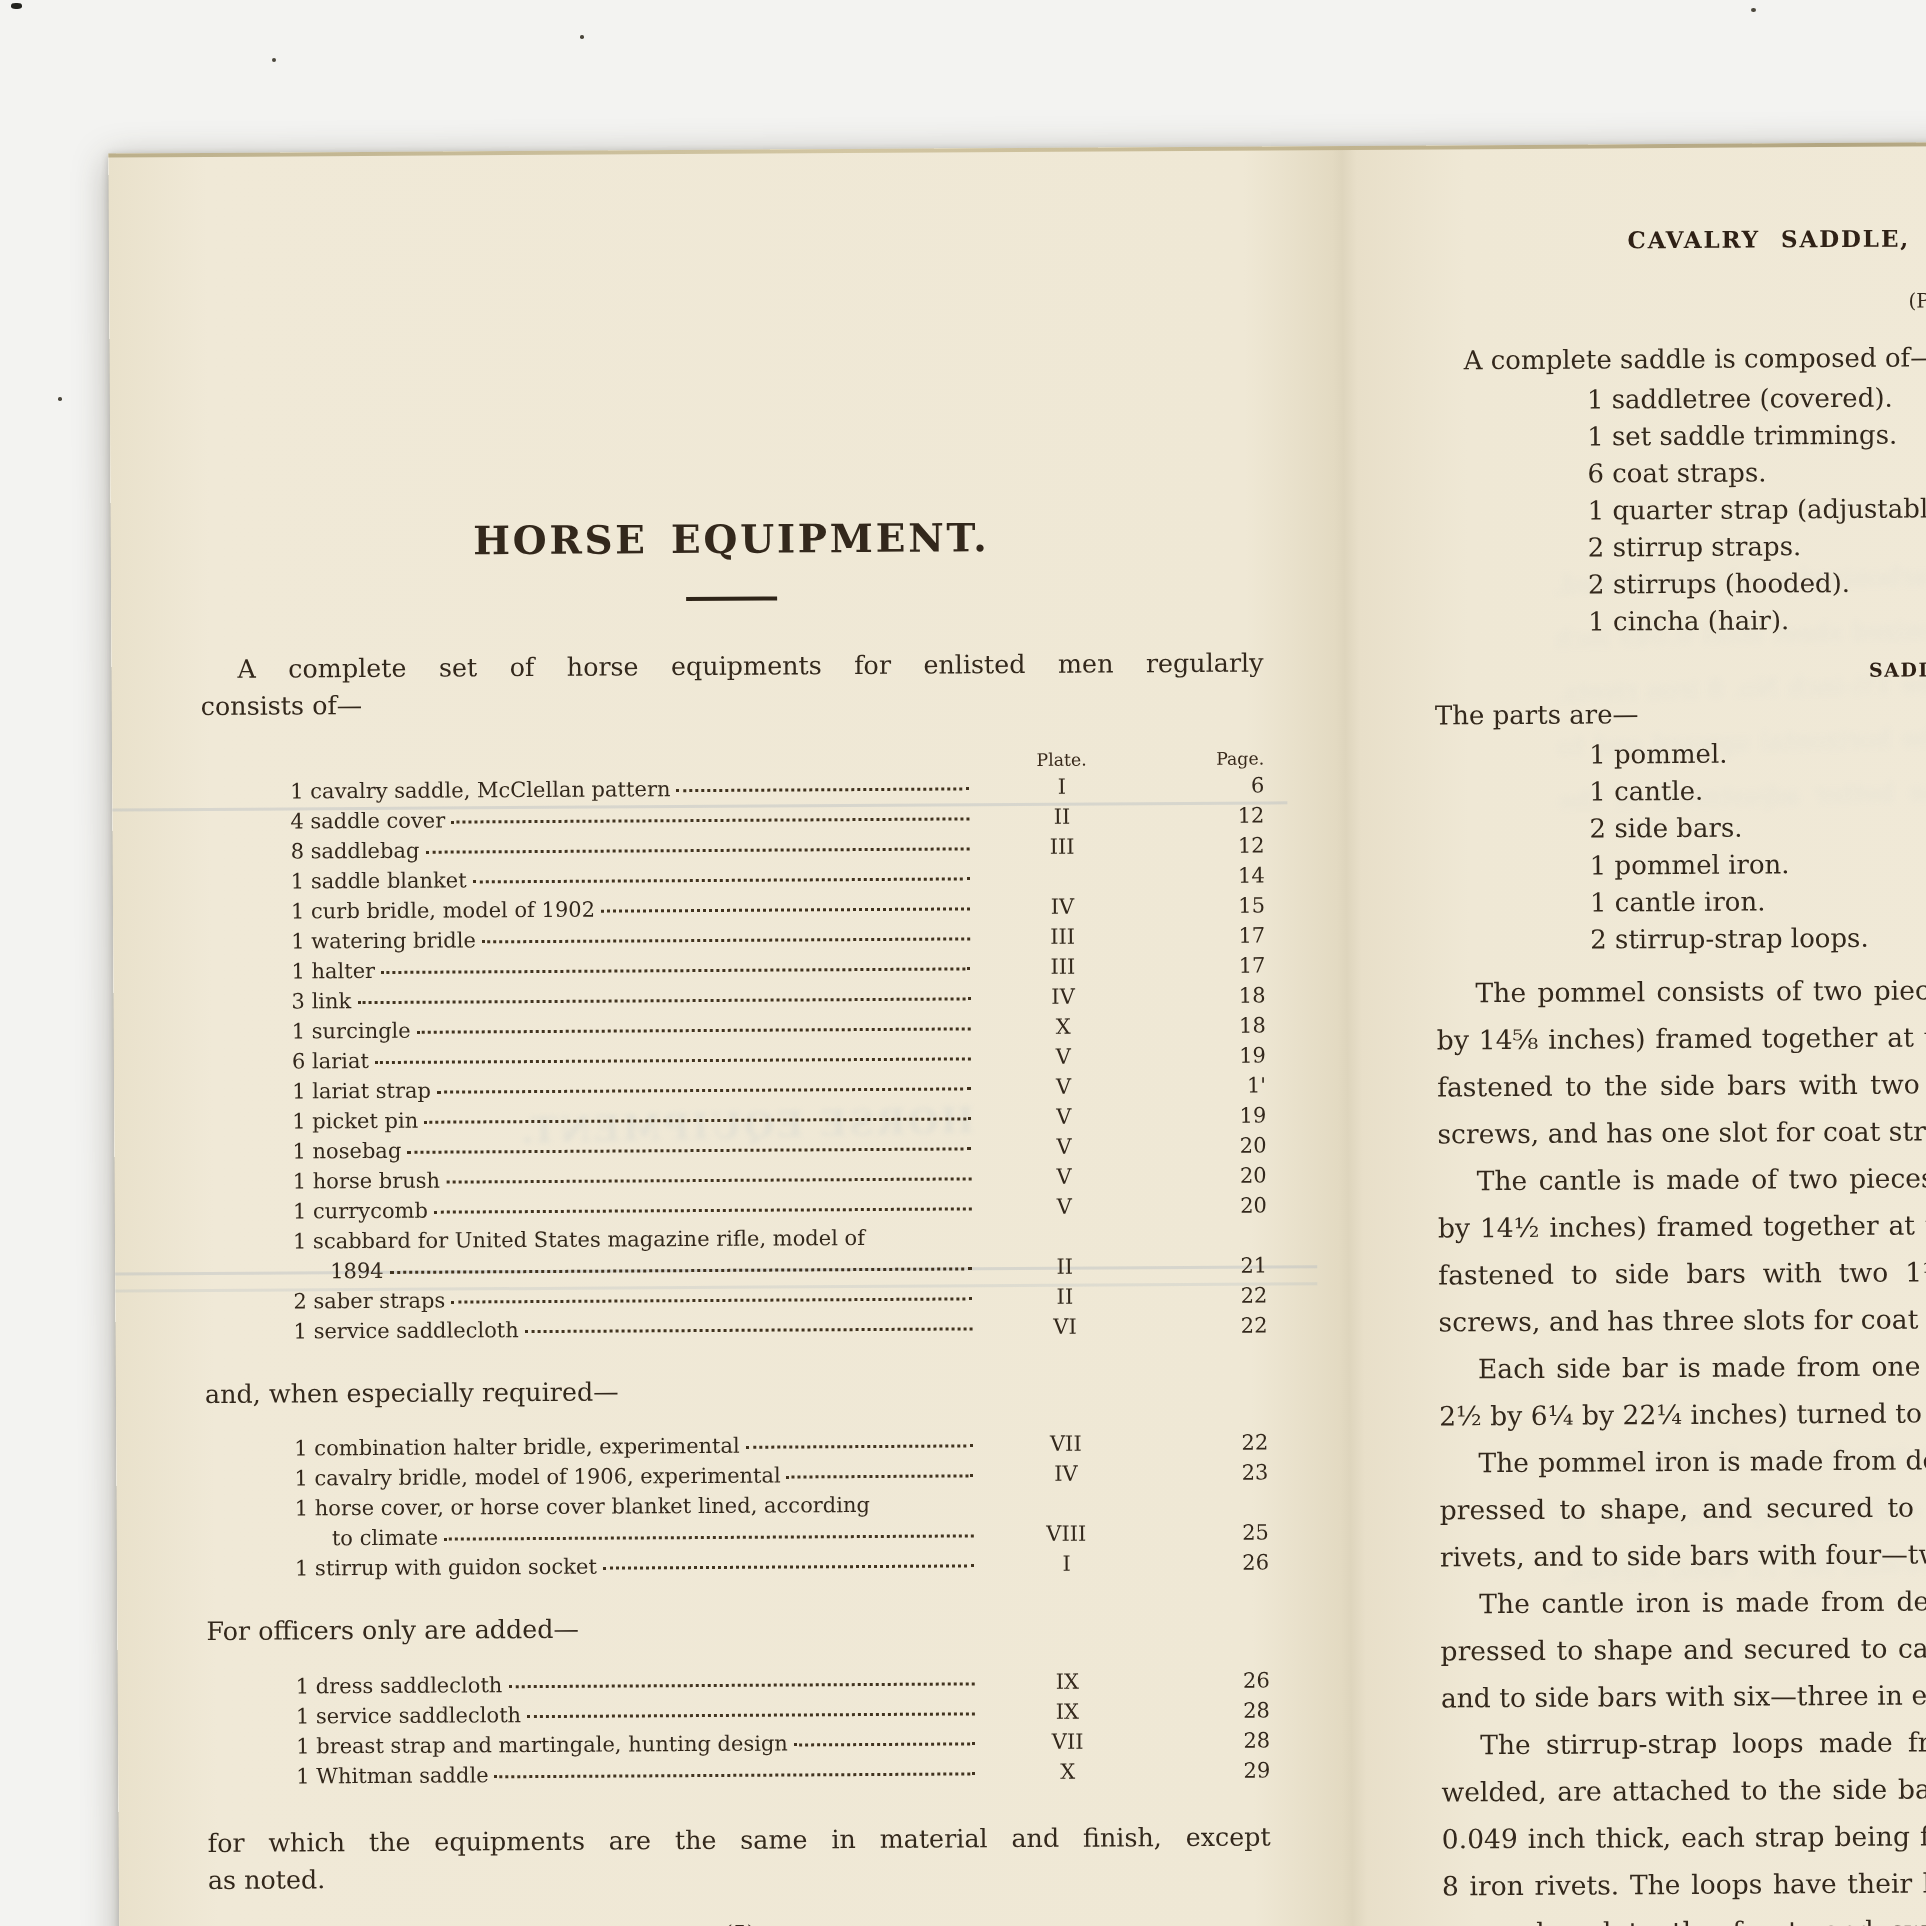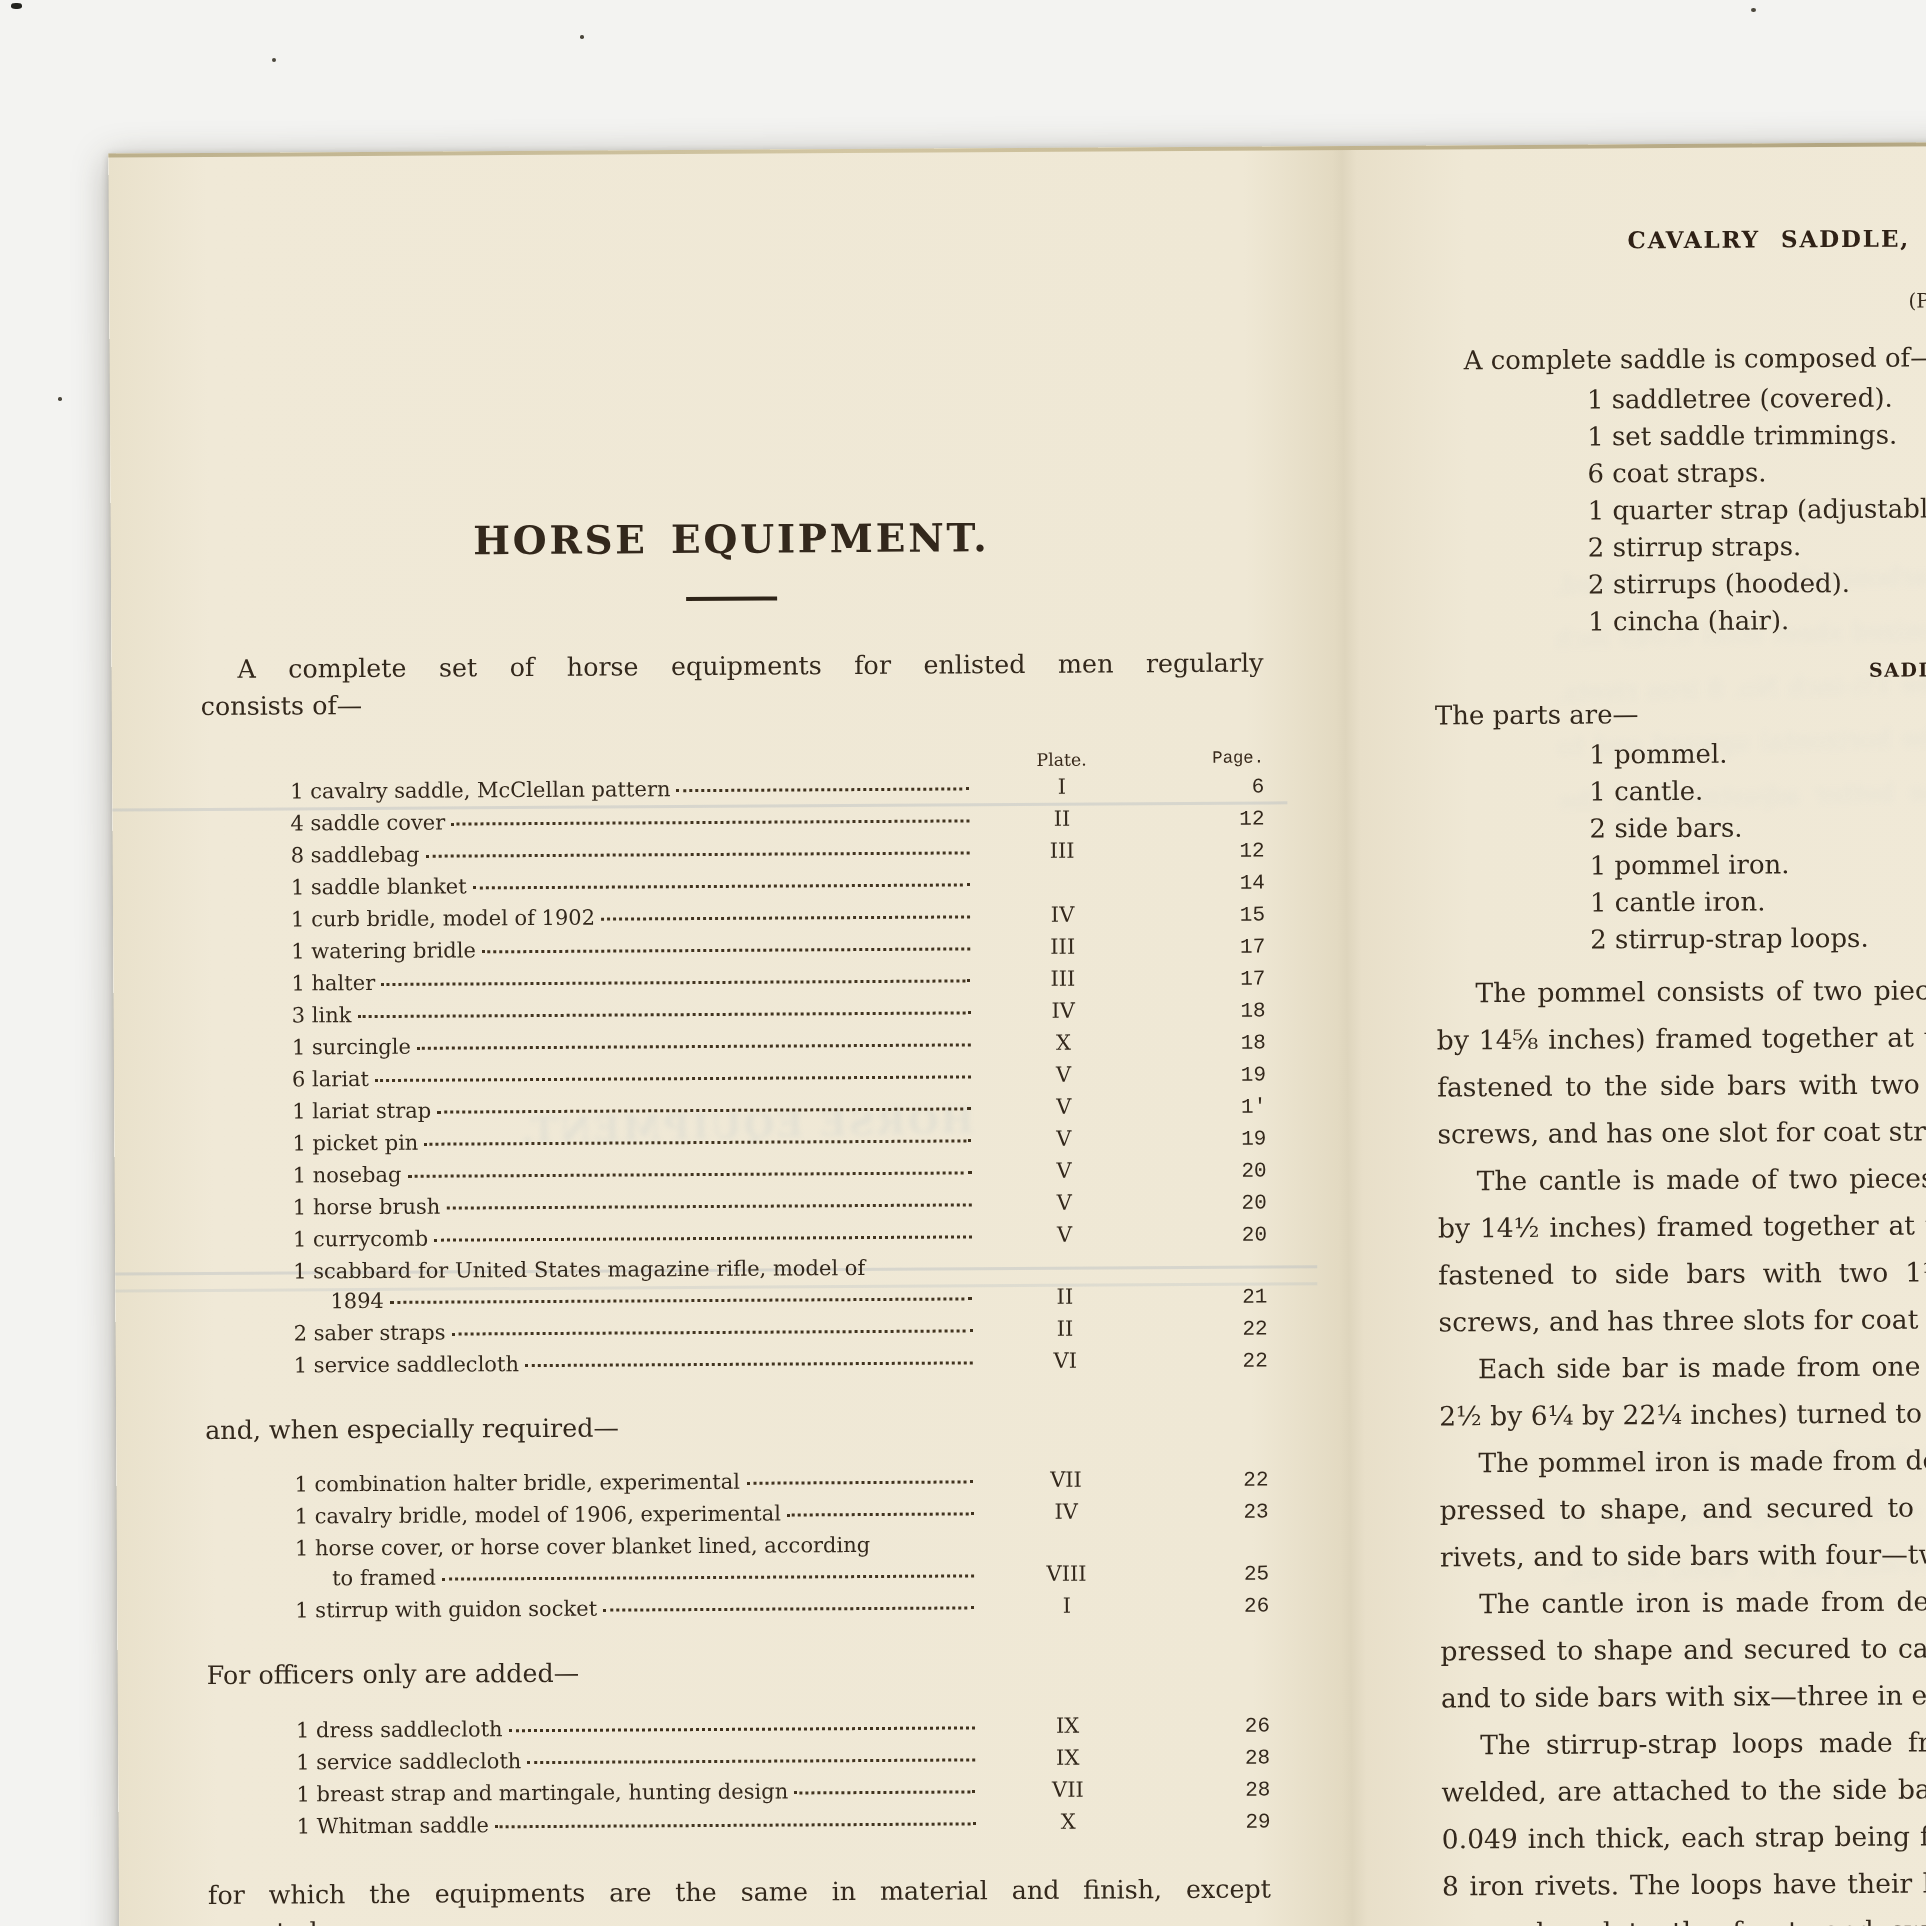--- a/index.html
+++ b/index.html
@@ -74,21 +74,21 @@
     background: #2e2418;
     margin: 35px auto 0 auto;
   }
   .lp-intro { margin-top: 47px; font-size: 25.4px; line-height: 37px; }
   .lp-intro .l1 { display: block; text-indent: 37px; text-align: justify; text-align-last: justify; }
   .lp-intro .l2 { display: block; }
 
   .hdr-row { display: flex; margin-top: 30px; font-size: 17.3px; color: #38291b; }
   .hdr-spacer { flex: 1 1 auto; }
   .col-plate { width: 173px; text-align: center; flex: 0 0 auto; }
-  .col-page  { width: 116px; text-align: right;  flex: 0 0 auto; font-family: Liberation Mono, monospace; }
+  .col-page  { width: 116px; text-align: right;  flex: 0 0 auto; }
 
   .toc { font-size: 21px; line-height: 30px; margin-top: 2.3px; }
   .toc .row { display: flex; align-items: baseline; }
   .toc .lbl { white-space: nowrap; flex: 0 0 auto; }
   .toc .lbl-indent { padding-left: 37px; }
   .toc .leader {
     flex: 1 1 auto;
     border-bottom: 3.1px dotted #41331f;
     margin: 0 6.2px;
     transform: translateY(-3.9px);
@@ -287,21 +287,21 @@
           </div>
         <div class="row">
             <span class="lbl">1 cavalry bridle, model of 1906, experimental</span>
             <span class="leader"></span>
             <span class="col-plate">IV</span>
             <span class="col-page">23</span>
           </div>
         <div>
           <span class="line1">1 horse cover, or horse cover blanket lined, according</span>
           <div class="row">
-            <span class="lbl lbl-indent">to framed</span>
+            <span class="lbl lbl-indent">to climate</span>
               <span class="leader"></span>
               <span class="col-plate">VIII</span>
               <span class="col-page">25</span>
           </div>
         </div>
         <div class="row">
             <span class="lbl">1 stirrup with guidon socket</span>
             <span class="leader"></span>
             <span class="col-plate">I</span>
             <span class="col-page">26</span>

